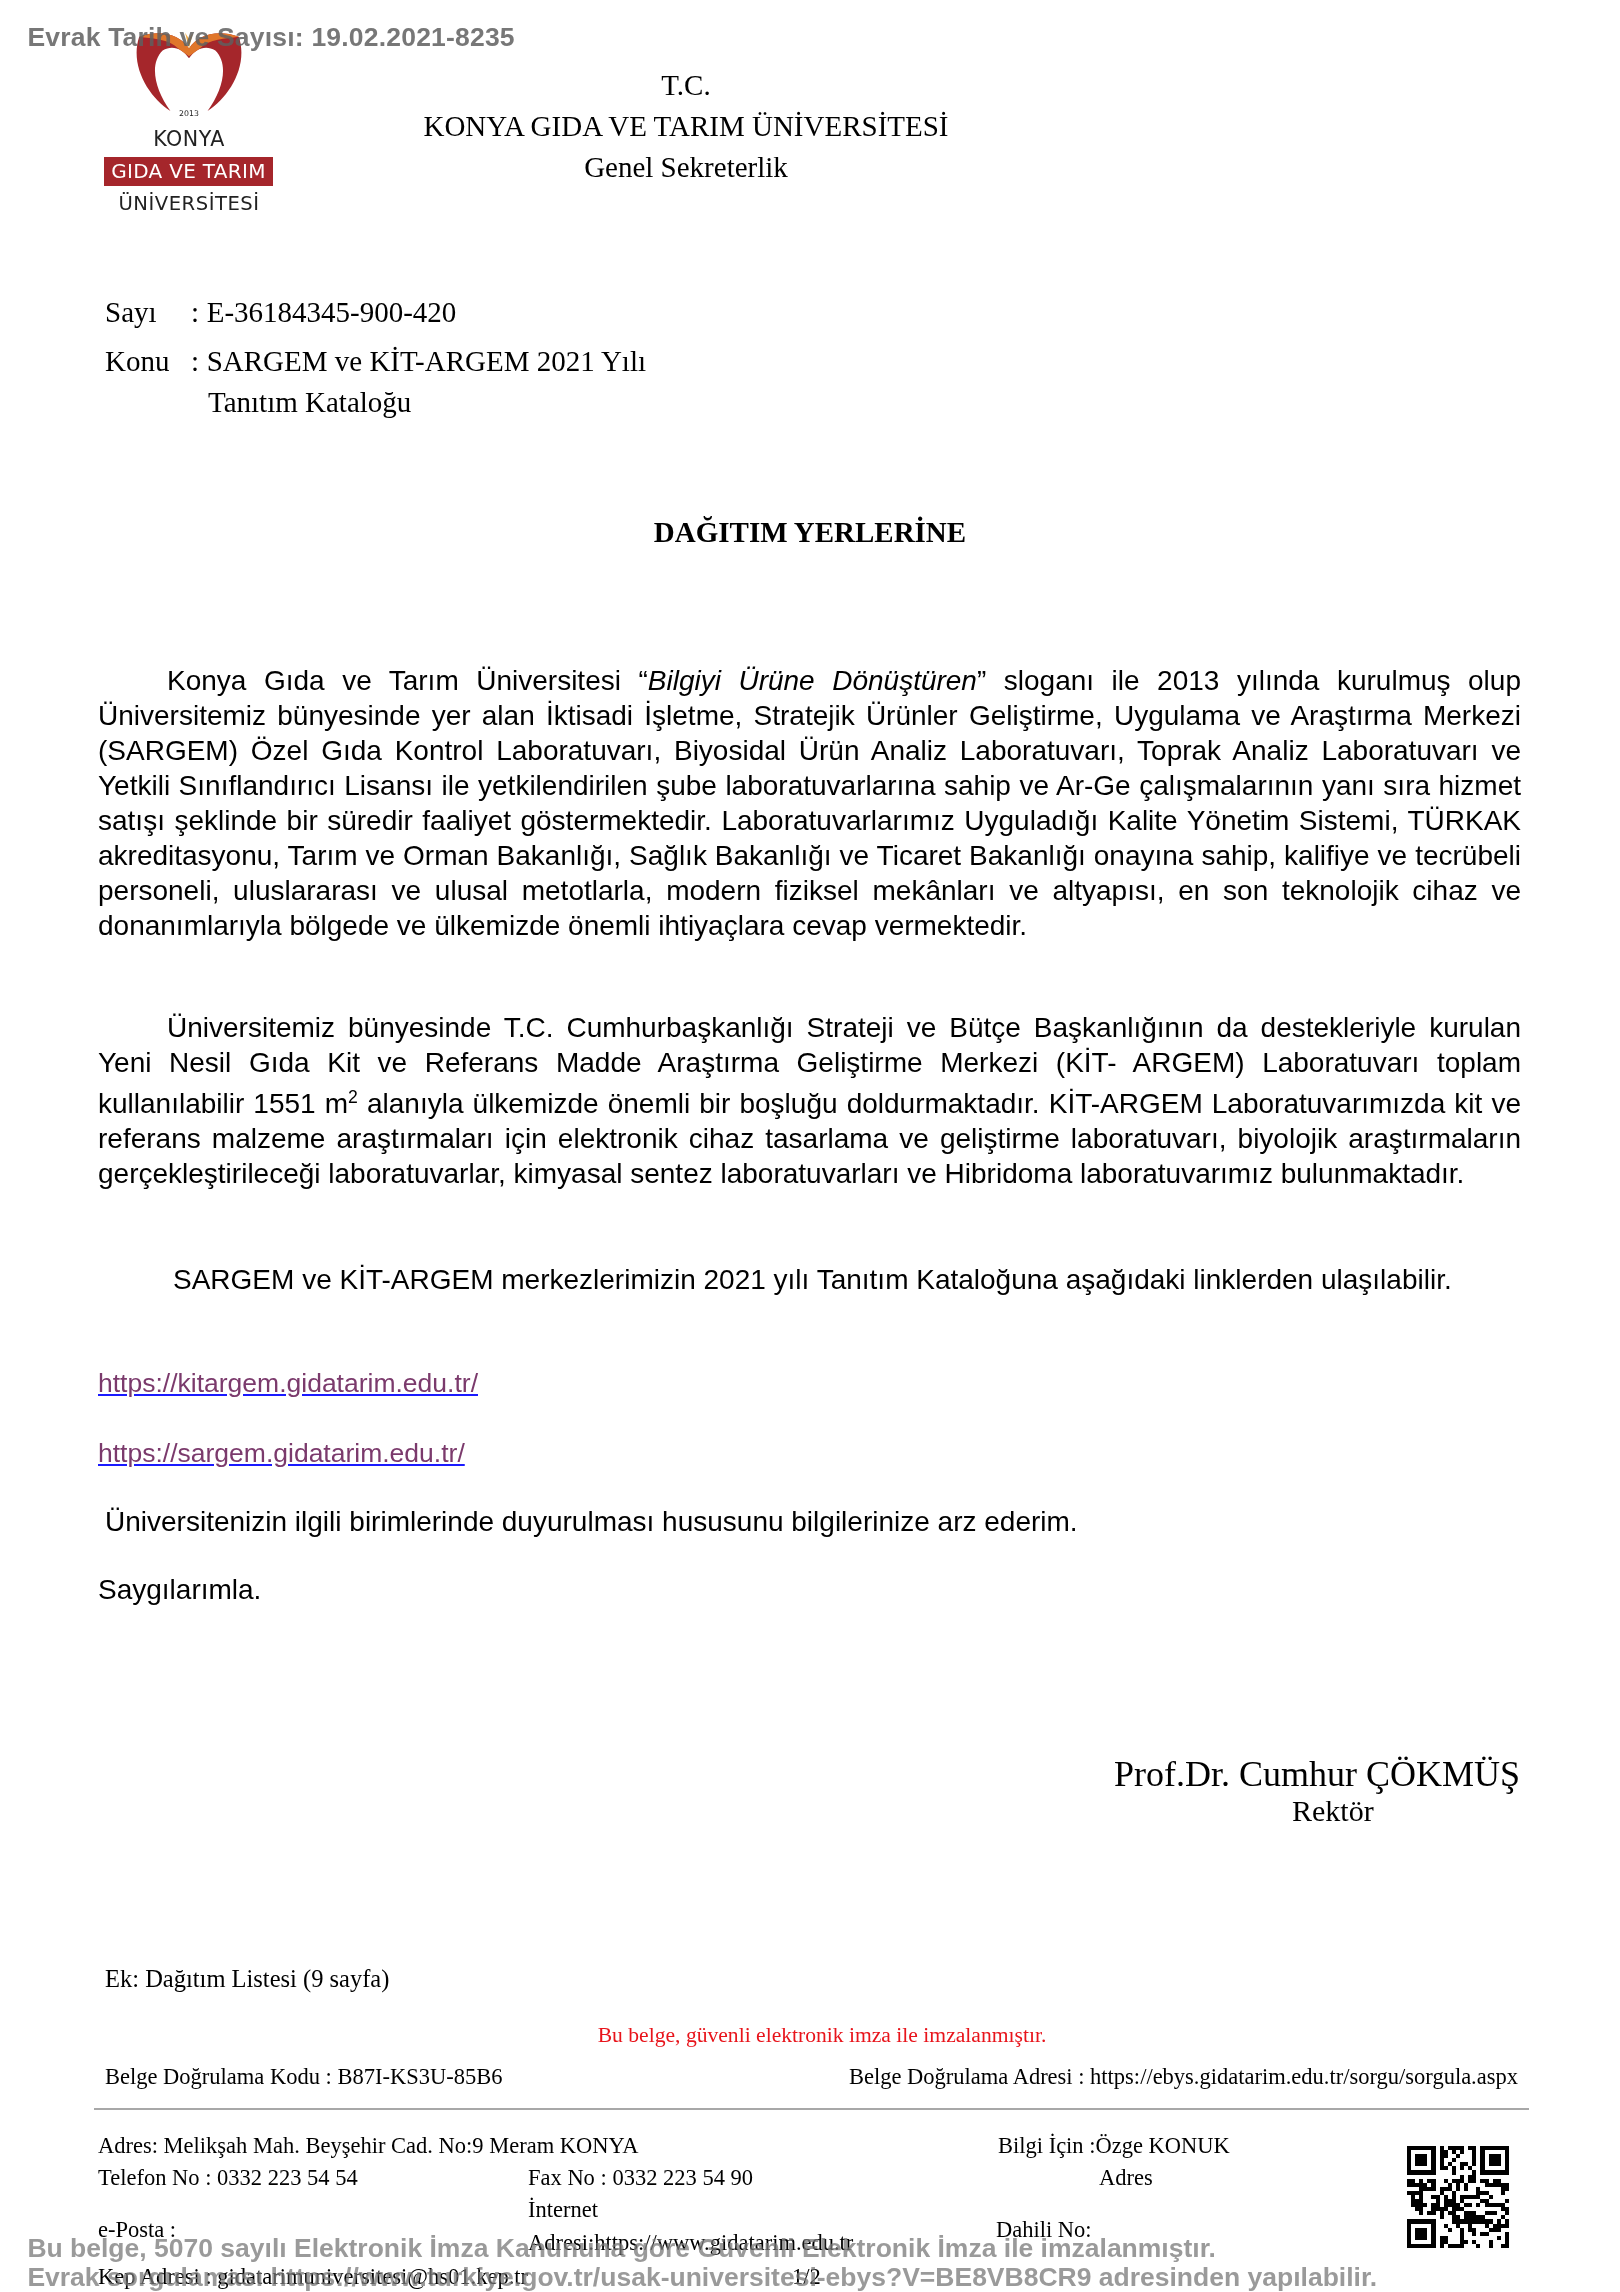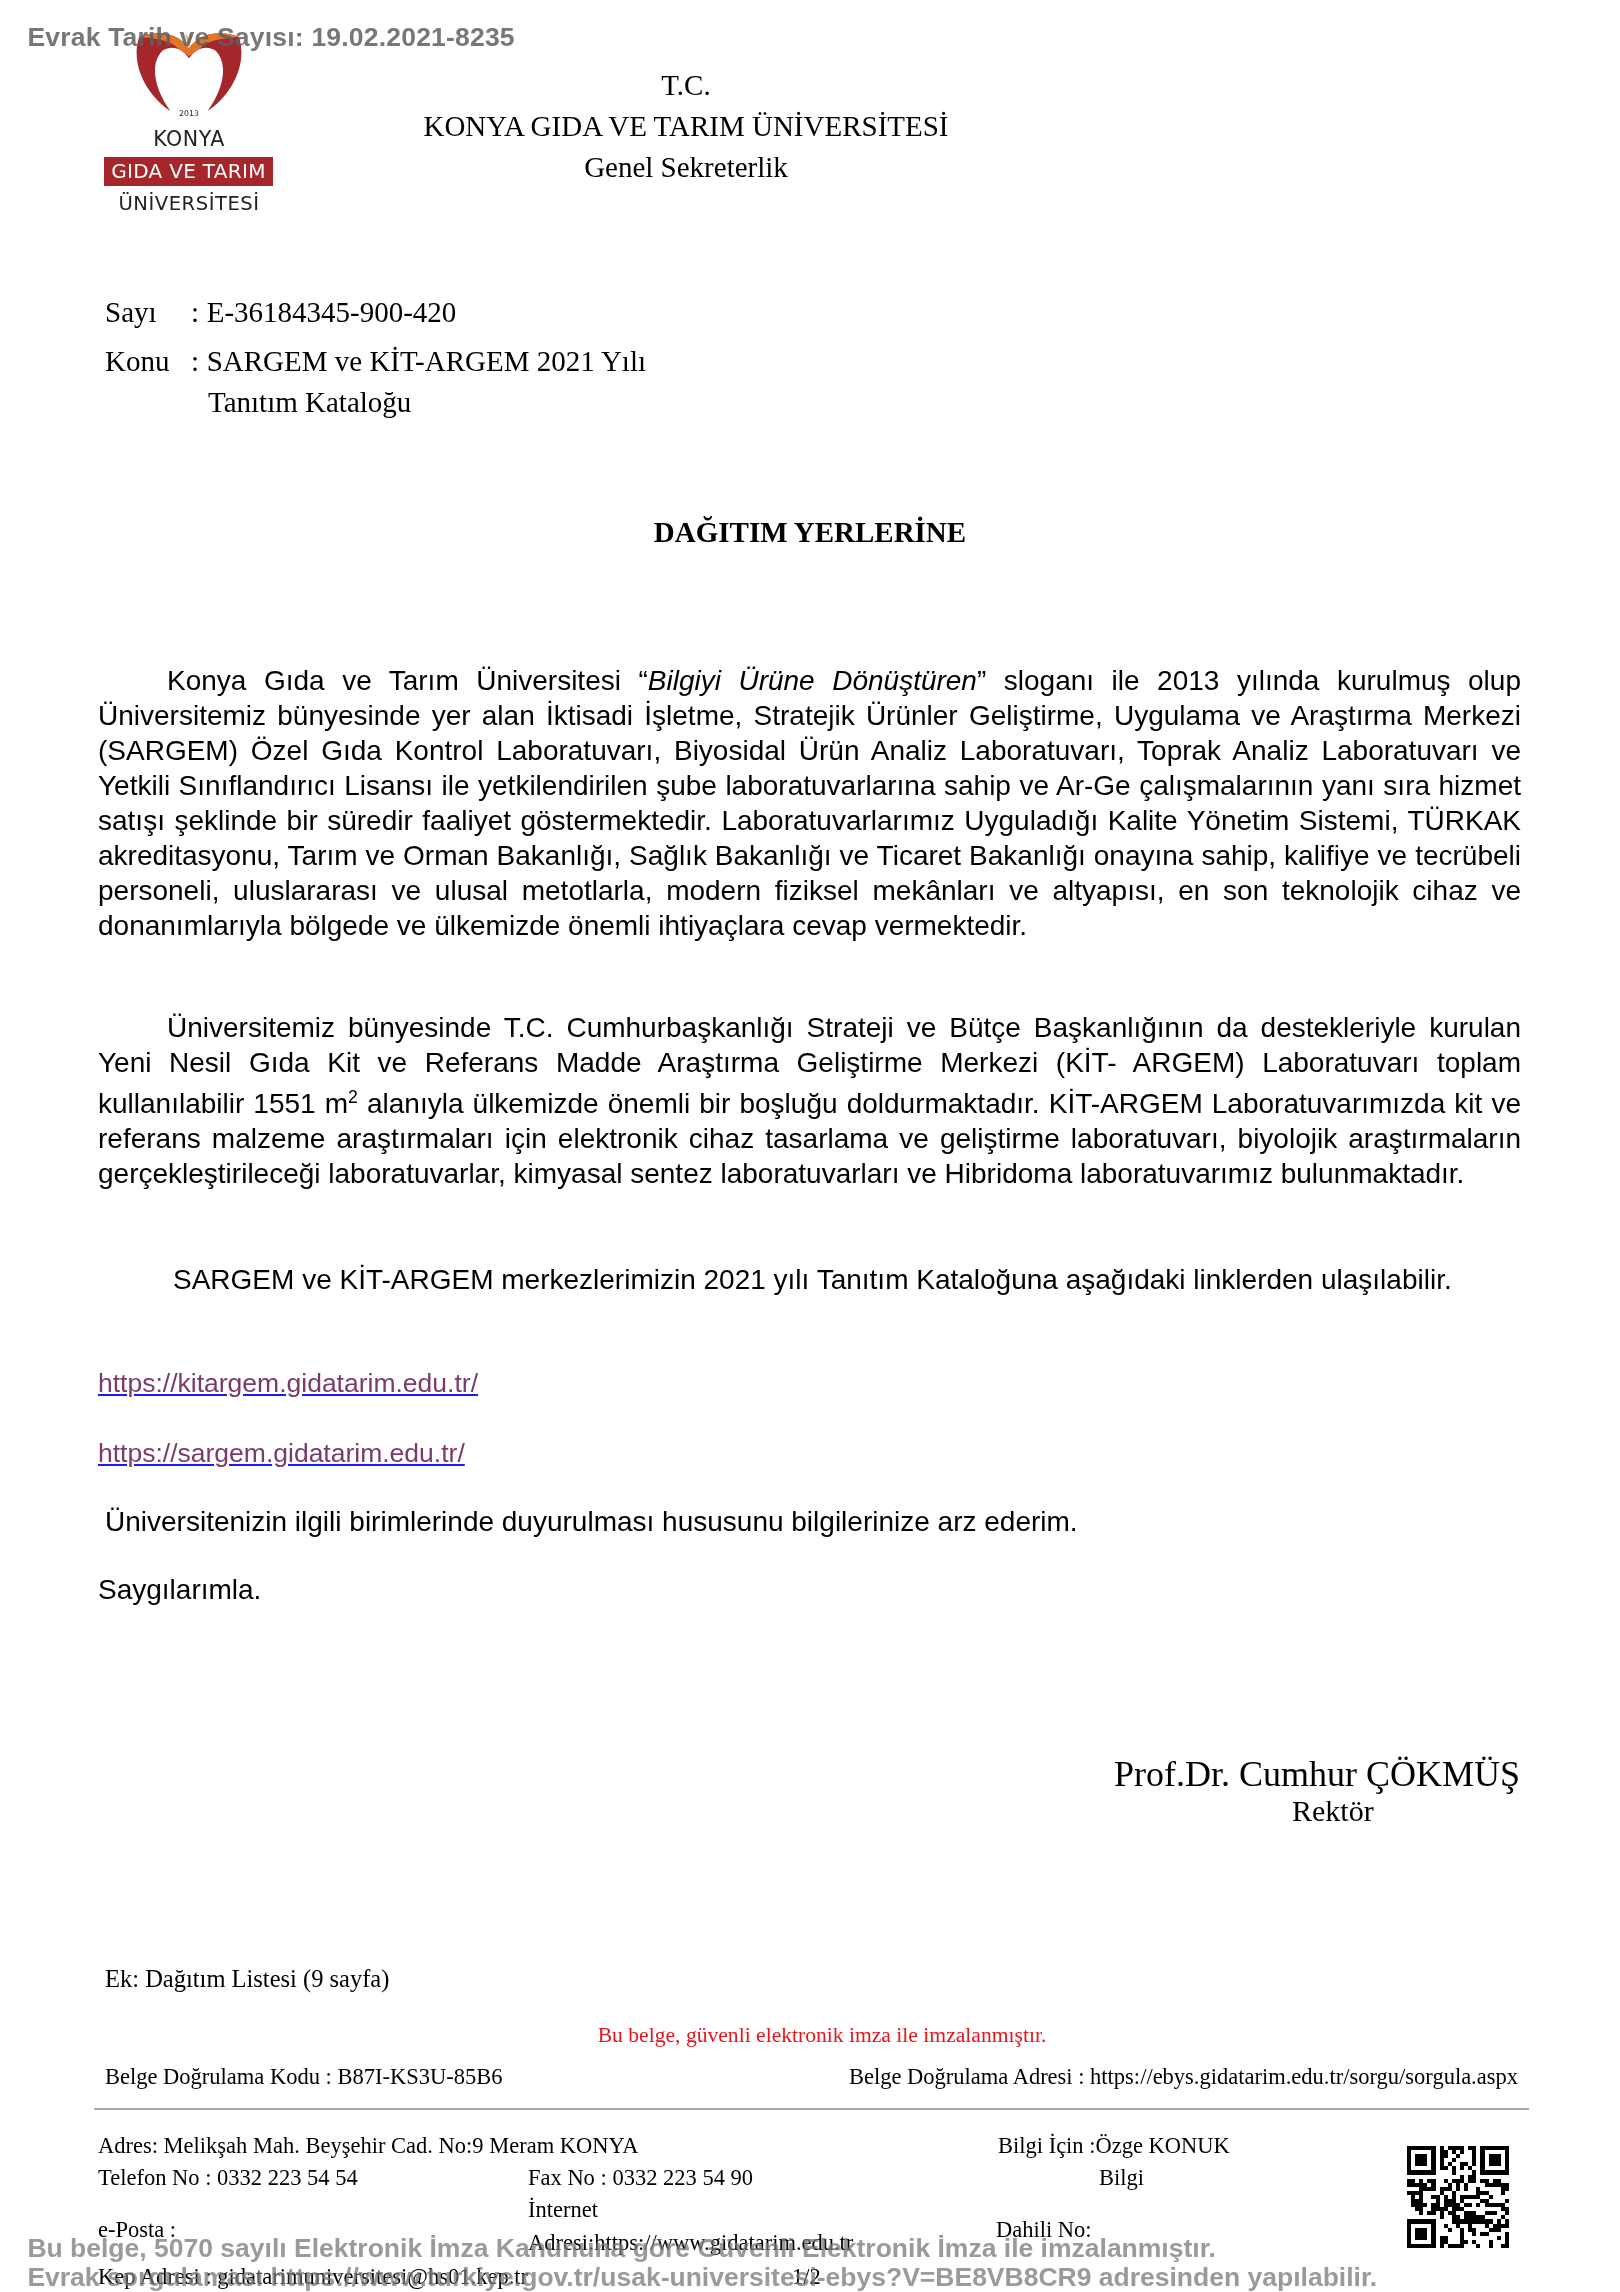--- a/index.html
+++ b/index.html
@@ -128,21 +128,21 @@
 
 <div class="abs ft ft-addr serif">Adres: Melikşah Mah. Beyşehir Cad. No:9 Meram KONYA</div>
 <div class="abs ft ft-tel serif">Telefon No : 0332 223 54 54</div>
 <div class="abs ft ft-fax serif">Fax No : 0332 223 54 90</div>
 <div class="abs ft ft-net1 serif">İnternet</div>
 <div class="abs ft ft-mail serif">e-Posta :</div>
 <div class="abs ft ft-net2 serif">Adresi:https://www.gidatarim.edu.tr</div>
 <div class="abs ft ft-kep serif">Kep Adresi : gidatarimuniversitesi@hs01.kep.tr</div>
 <div class="abs ft ft-page serif">1/2</div>
 <div class="abs ft ft-bilgi serif">Bilgi İçin :Özge KONUK</div>
-<div class="abs ft ft-memur serif">Bilgi</div>
+<div class="abs ft ft-memur serif">Adres</div>
 <div class="abs ft ft-dahili serif">Dahili No:</div>
 
 <svg class="abs qr" viewBox="0 0 25 25" shape-rendering="crispEdges" id="qr">
     <rect x="8" y="0" width="1" height="1" fill="#000"></rect>
     <rect x="10" y="0" width="1" height="1" fill="#000"></rect>
     <rect x="11" y="0" width="1" height="1" fill="#000"></rect>
     <rect x="12" y="0" width="1" height="1" fill="#000"></rect>
     <rect x="13" y="0" width="1" height="1" fill="#000"></rect>
     <rect x="15" y="0" width="1" height="1" fill="#000"></rect>
     <rect x="16" y="0" width="1" height="1" fill="#000"></rect>

